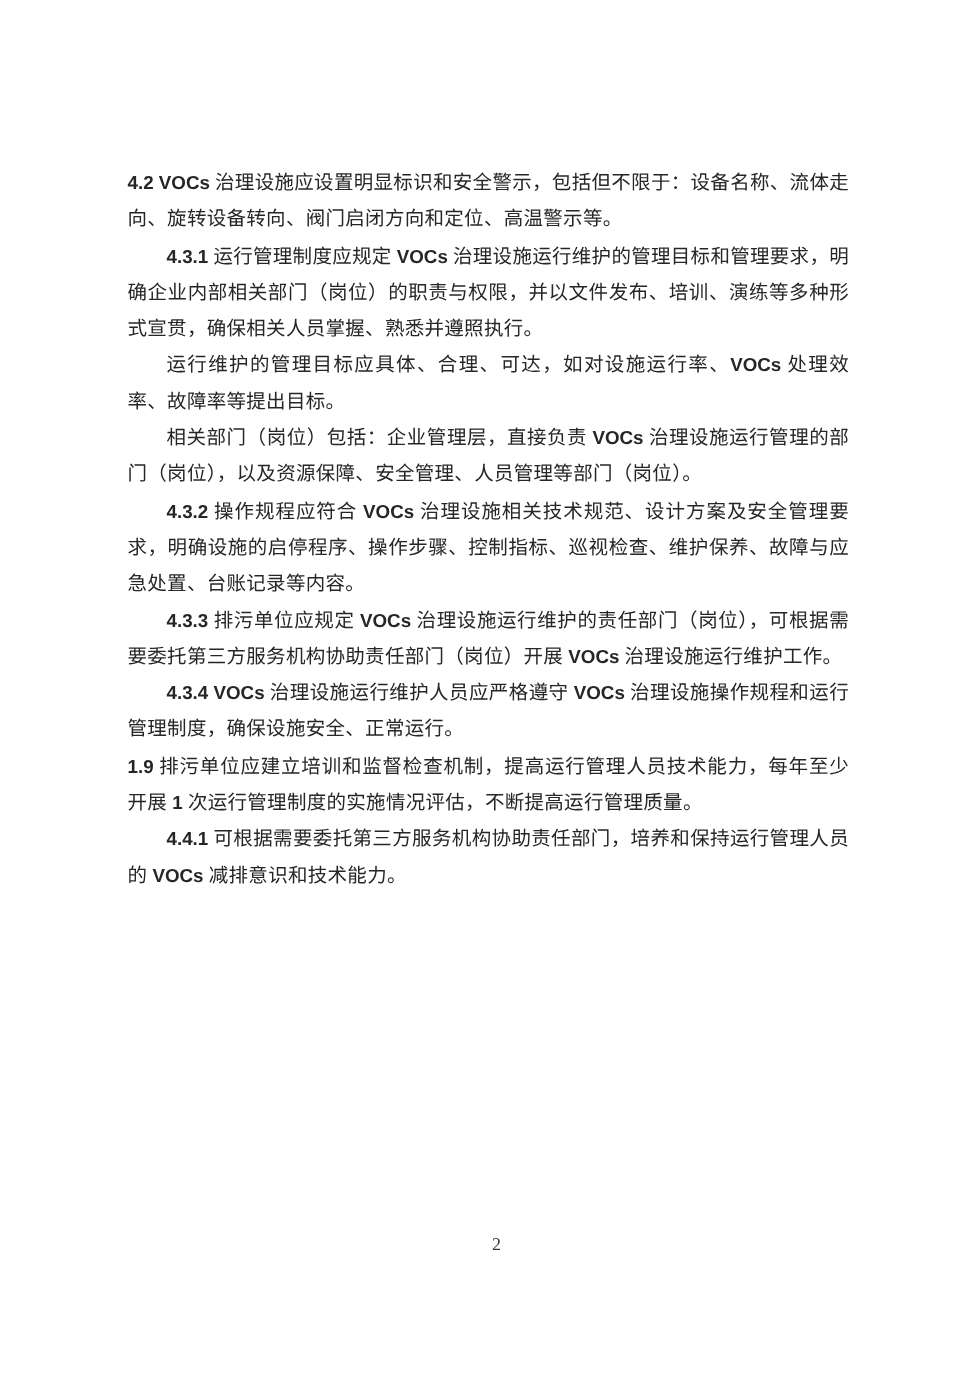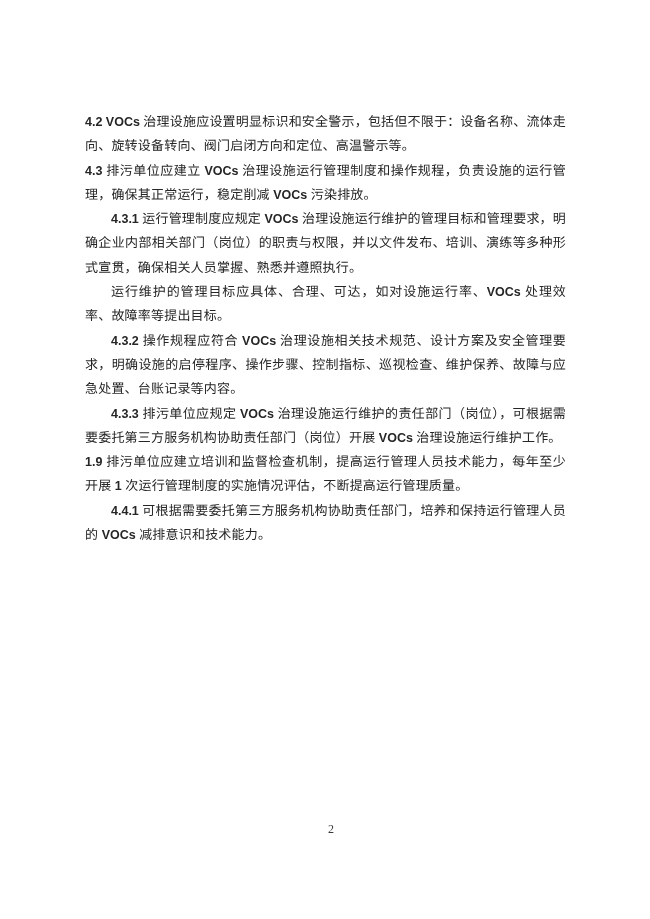--- a/index.html
+++ b/index.html
@@ -50,24 +50,25 @@
     font-family: "Liberation Serif", "DejaVu Serif", serif;
     color: #3a3a3a;
   }
 </style>
 </head>
 <body>
 
 <div class="page">
   <div class="doc-body">
       <p class="para"><span class="latin">4.2 VOCs</span><span> 治理设施应设置明显标识和安全警示，包括但不限于：设备名称、流体走向、旋转设备转向、阀门启闭方向和定位、高温警示等。</span></p>
-      <p class="para"><span class="latin">4.3</span><span> 排污单位应建立 </span><span class="latin">VOCs</span><span> 治理设施运行管理制度和操作规程，负责设施的运行管理，确保其正常运行，稳定削减 </span><span class="latin">VOCs</span><span> 污染排放。</span></p>
       <p class="para indent"><span class="latin">4.3.1</span><span> 运行管理制度应规定 </span><span class="latin">VOCs</span><span> 治理设施运行维护的管理目标和管理要求，明确企业内部相关部门（岗位）的职责与权限，并以文件发布、培训、演练等多种形式宣贯，确保相关人员掌握、熟悉并遵照执行。</span></p>
       <p class="para indent"><span>运行维护的管理目标应具体、合理、可达，如对设施运行率、</span><span class="latin">VOCs</span><span> 处理效率、故障率等提出目标。</span></p>
+      <p class="para indent"><span>相关部门（岗位）包括：企业管理层，直接负责 </span><span class="latin">VOCs</span><span> 治理设施运行管理的部门（岗位），以及资源保障、安全管理、人员管理等部门（岗位）。</span></p>
       <p class="para indent"><span class="latin">4.3.2</span><span> 操作规程应符合 </span><span class="latin">VOCs</span><span> 治理设施相关技术规范、设计方案及安全管理要求，明确设施的启停程序、操作步骤、控制指标、巡视检查、维护保养、故障与应急处置、台账记录等内容。</span></p>
       <p class="para indent"><span class="latin">4.3.3</span><span> 排污单位应规定 </span><span class="latin">VOCs</span><span> 治理设施运行维护的责任部门（岗位），可根据需要委托第三方服务机构协助责任部门（岗位）开展 </span><span class="latin">VOCs</span><span> 治理设施运行维护工作。</span></p>
+      <p class="para indent"><span class="latin">4.3.4 VOCs</span><span> 治理设施运行维护人员应严格遵守 </span><span class="latin">VOCs</span><span> 治理设施操作规程和运行管理制度，确保设施安全、正常运行。</span></p>
       <p class="para"><span class="latin">1.9</span><span> 排污单位应建立培训和监督检查机制，提高运行管理人员技术能力，每年至少开展 </span><span class="latin">1</span><span> 次运行管理制度的实施情况评估，不断提高运行管理质量。</span></p>
       <p class="para indent"><span class="latin">4.4.1</span><span> 可根据需要委托第三方服务机构协助责任部门，培养和保持运行管理人员的 </span><span class="latin">VOCs</span><span> 减排意识和技术能力。</span></p>
     </div>
   <div class="page-footer">
     <span>2</span>
   </div>
 </div>
 
 </body></html>

